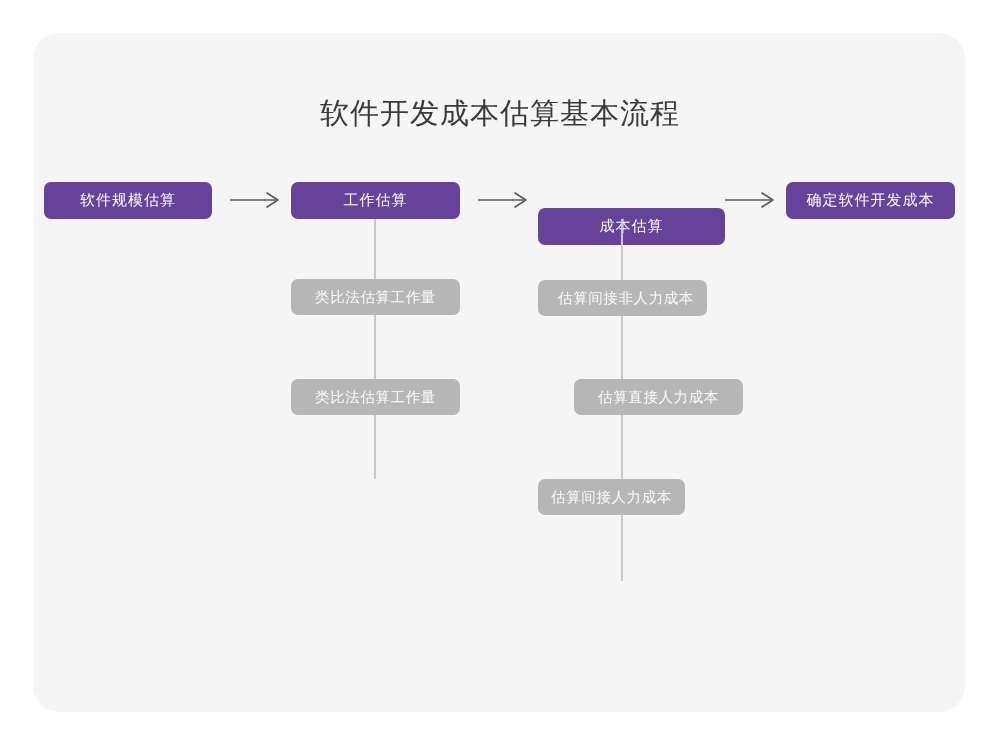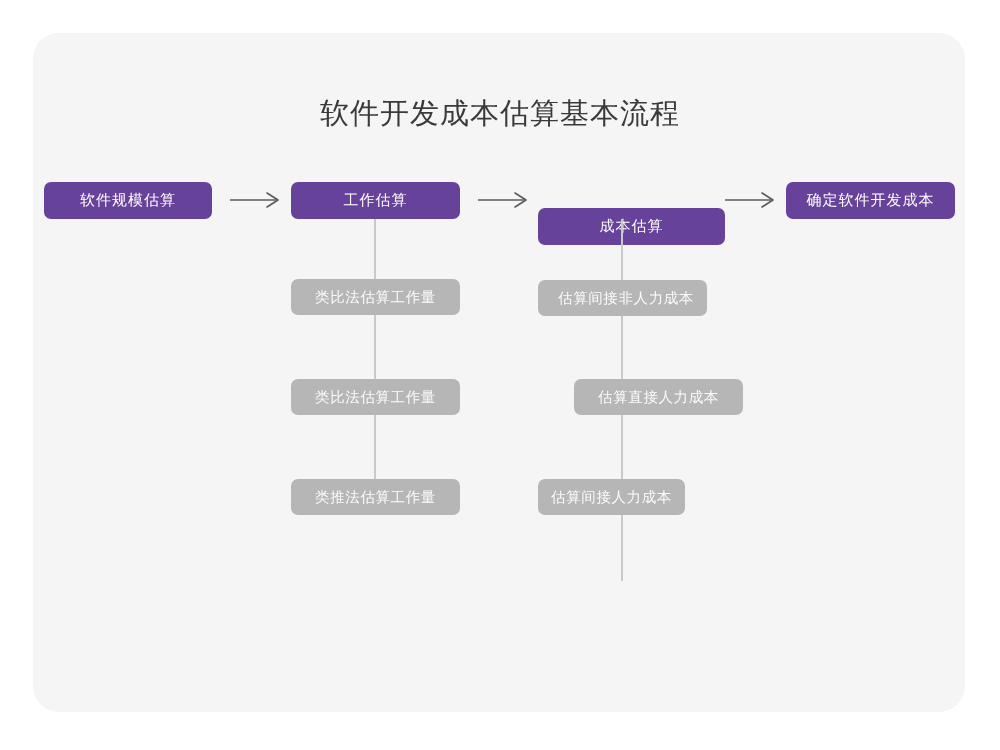--- a/index.html
+++ b/index.html
@@ -118,21 +118,20 @@
     <path d="M39 4 L50 11 L39 18" stroke="#5a5a5a" stroke-width="1.6" fill="none" stroke-linecap="round" stroke-linejoin="round"></path>
   </svg>
 
   <div class="vline" style="left:374px; top:219px; height:60px;"></div>
   <div class="node secondary" style="left:291px; top:279px; width:169px;">类比法估算工作量</div>
 
   <div class="vline" style="left:374px; top:315px; height:64px;"></div>
   <div class="node secondary" style="left:291px; top:379px; width:169px;">类比法估算工作量</div>
 
   <div class="vline" style="left:374px; top:415px; height:64px;"></div>
-  <div class="node secondary" style="left:291px; top:479px; width:169px;">类推法估算工作量</div>
 
   <div class="vline" style="left:621px; top:219px; height:61px;"></div>
   <div class="node secondary" style="left:538px; top:280px; width:169px;padding-left:7px;">估算间接非人力成本</div>
 
   <div class="vline" style="left:621px; top:316px; height:63px;"></div>
   <div class="node secondary" style="left:538px; top:379px; width:169px;margin-left:36px;">估算直接人力成本</div>
 
   <div class="vline" style="left:621px; top:415px; height:64px;"></div>
   <div class="node secondary" style="left:538px; top:479px; width:147px;">估算间接人力成本</div>
 

